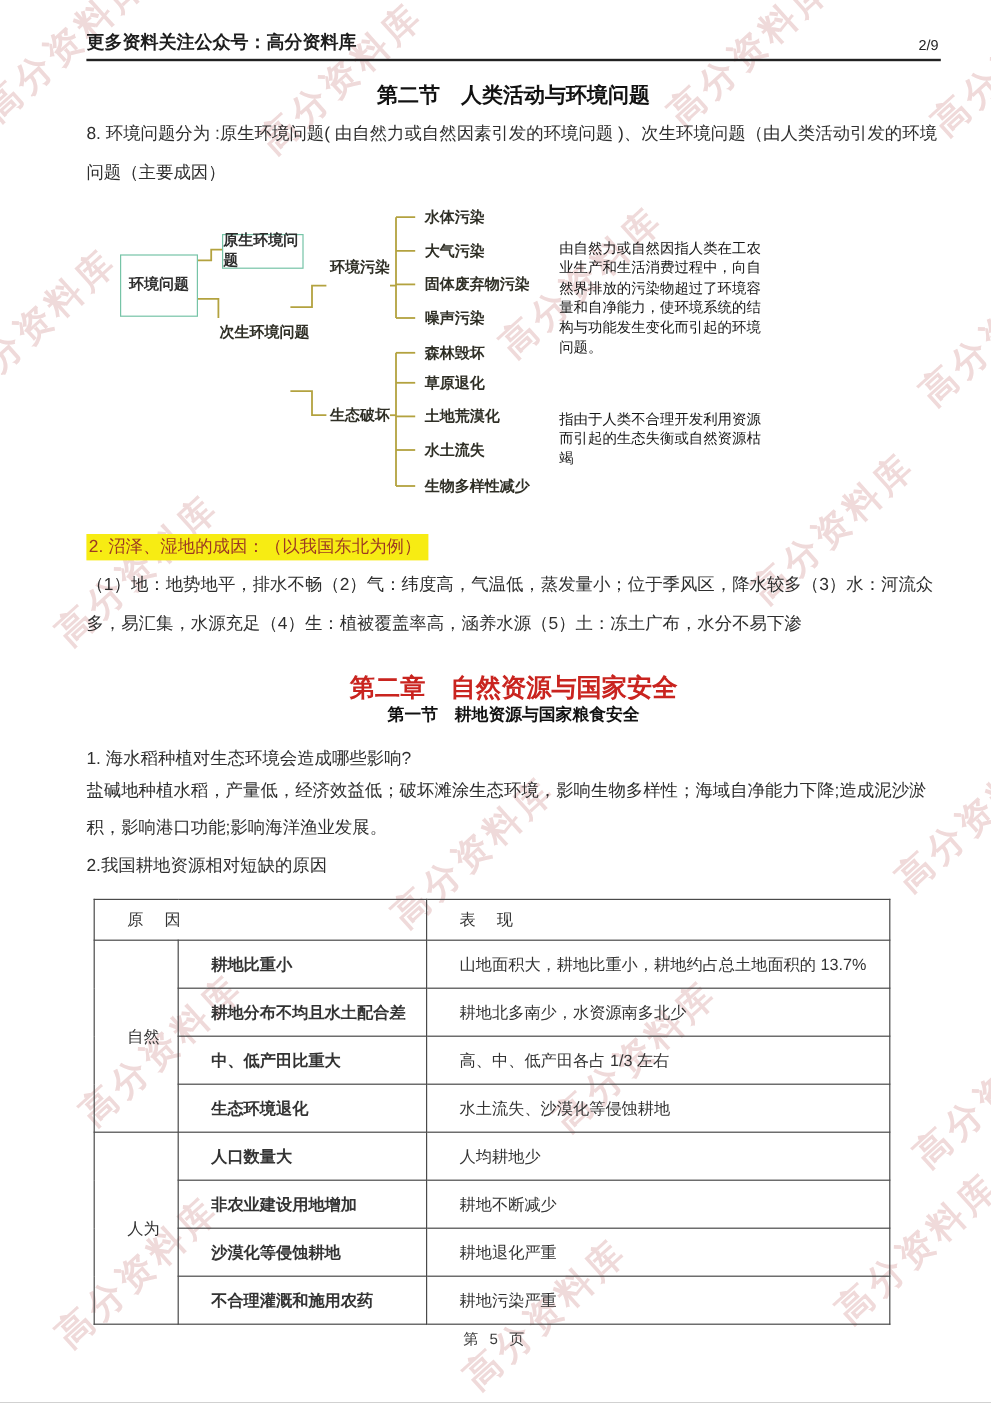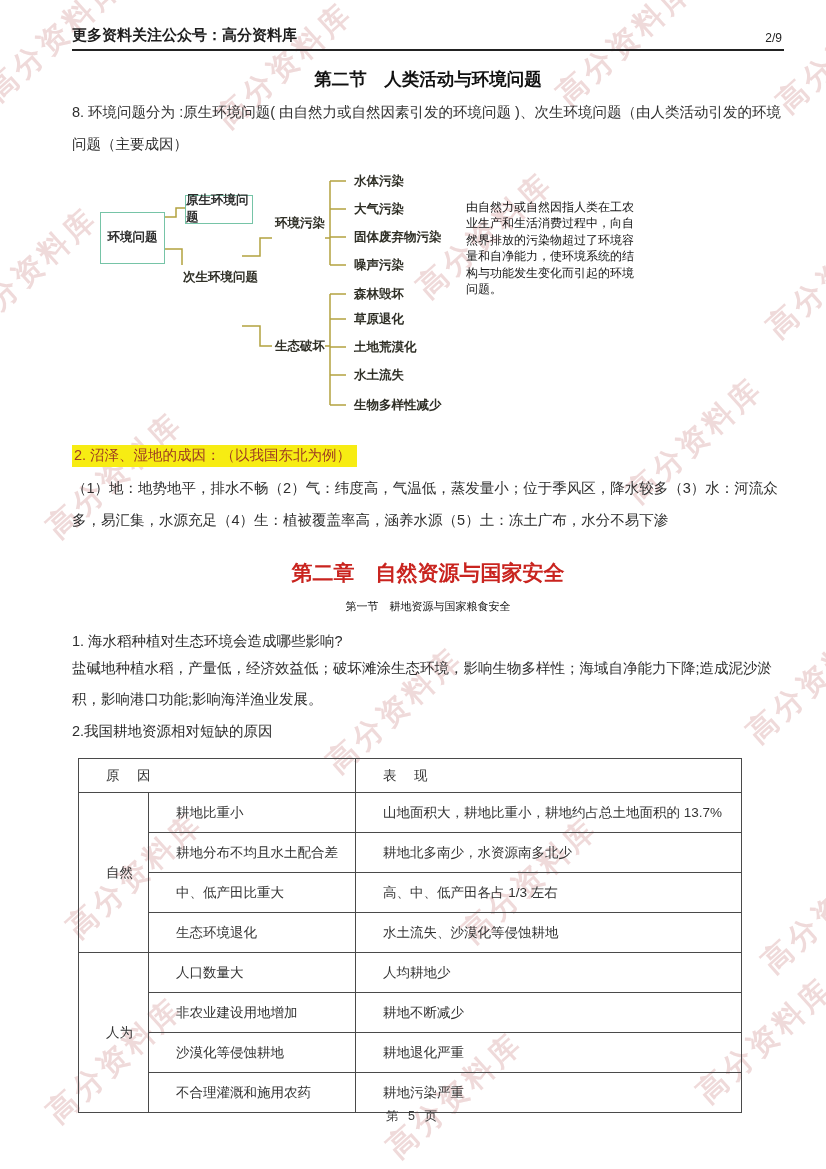--- a/index.html
+++ b/index.html
@@ -37,35 +37,35 @@
   .dlabel { position:absolute; font-weight:bold; white-space:nowrap; }
   .dnote { position:absolute; width:172px; font-weight:normal; font-size:12px;
            line-height:16.5px; color:#151515;margin-left:44px; }
 
   .hl-line { display:inline-block; margin-top:16px;
              background:var(--highlight-bg,#f7ec13); color:var(--highlight-text,#9c3a22);
              font-size:14.5px; font-weight:500; padding:1px 6px 2px 2px; }
 
   .chapter-title { width:712px; text-align:center; font-size:21px; font-weight:bold;
                    color:var(--chapter-red,#c9241f); margin-top:22px; }
-  .chapter-sub { width:712px; text-align:center; font-size:11px; font-weight:normal;
-                 color:#111; margin-top:12px; }
+  .chapter-sub { width:712px; text-align:center; font-size:14px; font-weight:bold;
+                 color:#111; margin-top:0; }
 
   .q { width:712px; font-size:14.5px; color:#2e2e2e; margin-top:18px; }
   .a { margin-top:2px; }
 
   
   table.causes { border-collapse:collapse; width:664px; margin:10px 0 0 6px;
                  font-size:13.5px; color:#333; }
   table.causes th, table.causes td { border:1px solid #4a4a4a; font-weight:normal;
                  text-align:left; vertical-align:middle; padding:0 10px 0 27px; }
   table.causes thead th { height:34px; letter-spacing:2px; }
   table.causes tbody tr { height:40px; }
   table.causes .grp { width:70px; }
-  table.causes .cause { width:207px; }
+  table.causes .cause { width:207px;font-weight:bold; }
 
   .footer { position:absolute; left:0; right:0; bottom:44px; text-align:center;
             font-size:12.5px; color:#3c3c3c; letter-spacing:3px; z-index:1; }
 </style>
 </head>
 <body>
 
 <div class="page">
 
   <div class="wm" style="left:-30px;top:18px">高分资料库</div>
@@ -129,20 +129,21 @@
       <div class="dlabel" style="left:282px;top:62px">固体废弃物污染</div>
       <div class="dlabel" style="left:282px;top:90px">噪声污染</div>
       <div class="dnote" style="left:350px;top:32px">由自然力或自然因指人类在工农业生产和生活消费过程中，向自然界排放的污染物超过了环境容量和自净能力，使环境系统的结构与功能发生变化而引起的环境问题。</div>
 
       <div class="dlabel" style="left:203px;top:171px">生态破坏</div>
       <div class="dlabel" style="left:282px;top:119px">森林毁坏</div>
       <div class="dlabel" style="left:282px;top:144px">草原退化</div>
       <div class="dlabel" style="left:282px;top:172px">土地荒漠化</div>
       <div class="dlabel" style="left:282px;top:200px">水土流失</div>
       <div class="dlabel" style="left:282px;top:230px">生物多样性减少</div>
+      <div class="dnote" style="left:350px;top:174px">指由于人类不合理开发利用资源而引起的生态失衡或自然资源枯竭</div>
     </div>
 
     <div>
       <span class="hl-line">2. 沼泽、湿地的成因：（以我国东北为例）</span>
     </div>
     <div class="para">（1）地：地势地平，排水不畅（2）气：纬度高，气温低，蒸发量小；位于季风区，降水较多（3）水：河流众多，易汇集，水源充足（4）生：植被覆盖率高，涵养水源（5）土：冻土广布，水分不易下渗</div>
 
     <div class="chapter-title">第二章　自然资源与国家安全</div>
     <div class="chapter-sub">第一节　耕地资源与国家粮食安全</div>
 

